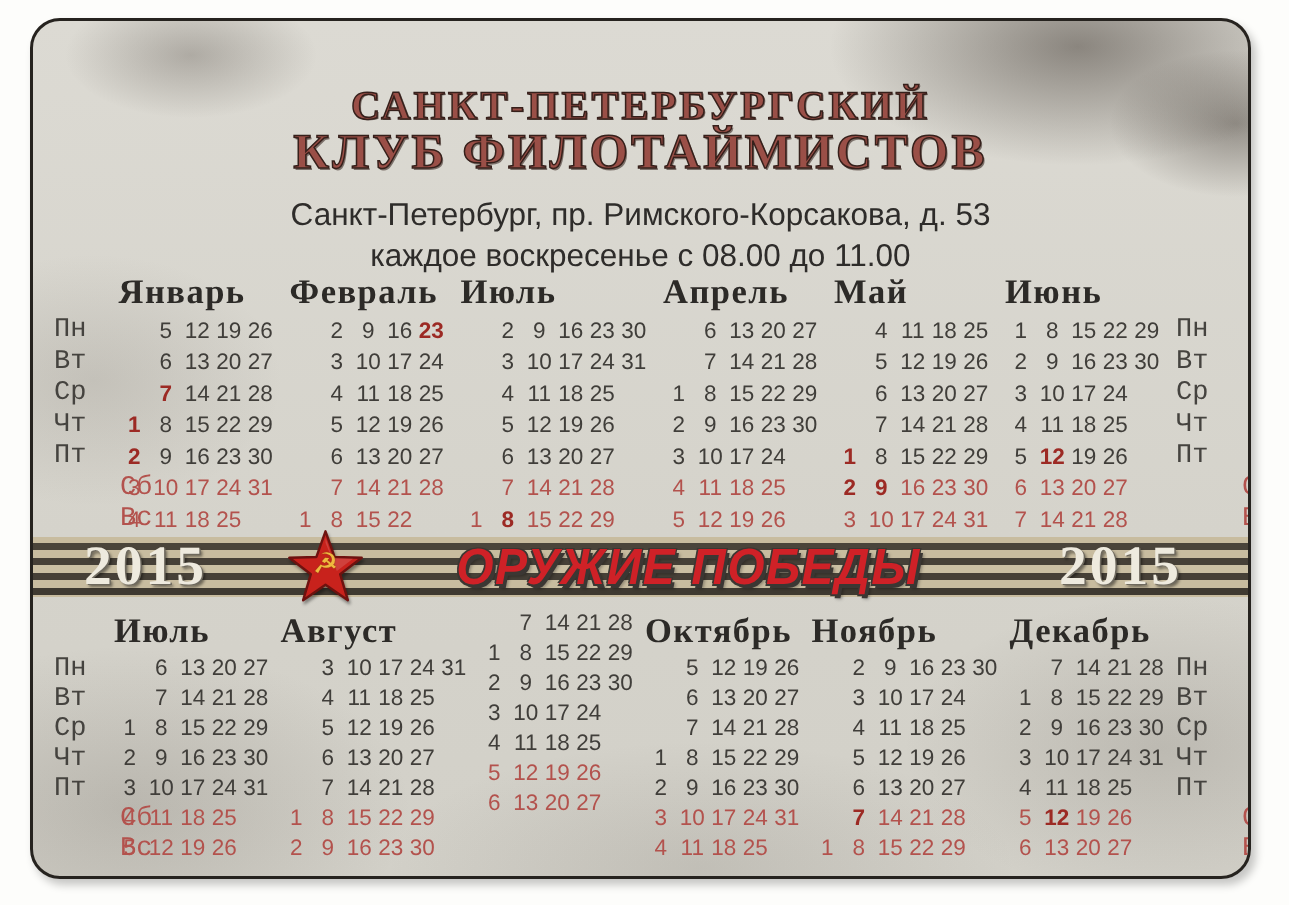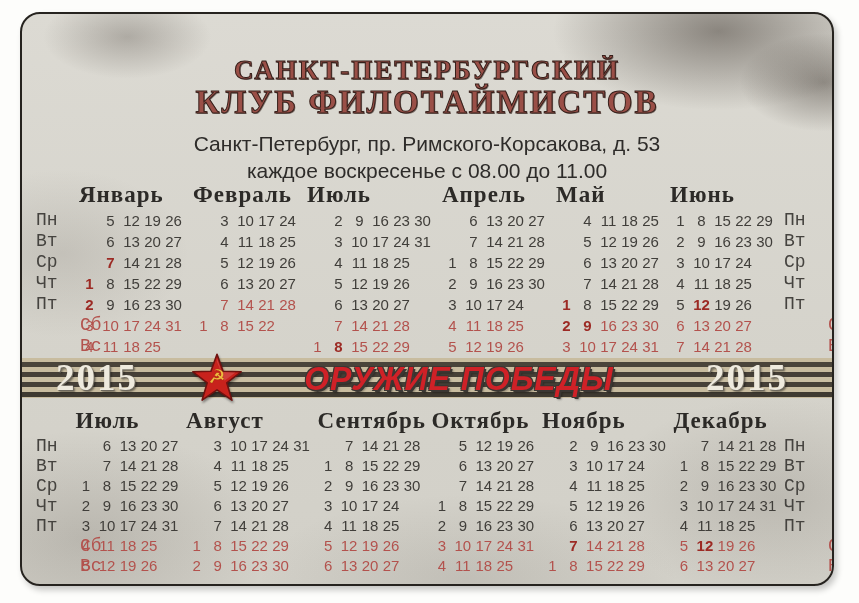--- a/index.html
+++ b/index.html
@@ -105,20 +105,21 @@
         <div class="m-row"><span class="day"></span><span class="day">5</span><span class="day">12</span><span class="day">19</span><span class="day">26</span></div>
         <div class="m-row"><span class="day"></span><span class="day">6</span><span class="day">13</span><span class="day">20</span><span class="day">27</span></div>
         <div class="m-row"><span class="day"></span><span class="day holiday">7</span><span class="day">14</span><span class="day">21</span><span class="day">28</span></div>
         <div class="m-row"><span class="day holiday">1</span><span class="day">8</span><span class="day">15</span><span class="day">22</span><span class="day">29</span></div>
         <div class="m-row"><span class="day holiday">2</span><span class="day">9</span><span class="day">16</span><span class="day">23</span><span class="day">30</span></div>
         <div class="m-row"><span class="day red">3</span><span class="day red">10</span><span class="day red">17</span><span class="day red">24</span><span class="day red">31</span></div>
         <div class="m-row"><span class="day red">4</span><span class="day red">11</span><span class="day red">18</span><span class="day red">25</span><span class="day"></span></div>
       </div>
       <div class="month">
         <div class="m-name">Февраль</div>
+        <div class="m-row"><span class="day"></span><span class="day">2</span><span class="day">9</span><span class="day">16</span><span class="day holiday">23</span></div>
         <div class="m-row"><span class="day"></span><span class="day">3</span><span class="day">10</span><span class="day">17</span><span class="day">24</span></div>
         <div class="m-row"><span class="day"></span><span class="day">4</span><span class="day">11</span><span class="day">18</span><span class="day">25</span></div>
         <div class="m-row"><span class="day"></span><span class="day">5</span><span class="day">12</span><span class="day">19</span><span class="day">26</span></div>
         <div class="m-row"><span class="day"></span><span class="day">6</span><span class="day">13</span><span class="day">20</span><span class="day">27</span></div>
         <div class="m-row"><span class="day"></span><span class="day red">7</span><span class="day red">14</span><span class="day red">21</span><span class="day red">28</span></div>
         <div class="m-row"><span class="day red">1</span><span class="day red">8</span><span class="day red">15</span><span class="day red">22</span><span class="day"></span></div>
       </div>
       <div class="month">
         <div class="m-name">Июль</div>
         <div class="m-row"><span class="day"></span><span class="day">2</span><span class="day">9</span><span class="day">16</span><span class="day">23</span><span class="day">30</span></div>
@@ -209,21 +210,20 @@
         <div class="m-name">Август</div>
         <div class="m-row"><span class="day"></span><span class="day">3</span><span class="day">10</span><span class="day">17</span><span class="day">24</span><span class="day">31</span></div>
         <div class="m-row"><span class="day"></span><span class="day">4</span><span class="day">11</span><span class="day">18</span><span class="day">25</span><span class="day"></span></div>
         <div class="m-row"><span class="day"></span><span class="day">5</span><span class="day">12</span><span class="day">19</span><span class="day">26</span><span class="day"></span></div>
         <div class="m-row"><span class="day"></span><span class="day">6</span><span class="day">13</span><span class="day">20</span><span class="day">27</span><span class="day"></span></div>
         <div class="m-row"><span class="day"></span><span class="day">7</span><span class="day">14</span><span class="day">21</span><span class="day">28</span><span class="day"></span></div>
         <div class="m-row"><span class="day red">1</span><span class="day red">8</span><span class="day red">15</span><span class="day red">22</span><span class="day red">29</span><span class="day"></span></div>
         <div class="m-row"><span class="day red">2</span><span class="day red">9</span><span class="day red">16</span><span class="day red">23</span><span class="day red">30</span><span class="day"></span></div>
       </div>
       <div class="month">
-        <div class="m-name">Сентябрь</div>
         <div class="m-row"><span class="day"></span><span class="day">7</span><span class="day">14</span><span class="day">21</span><span class="day">28</span></div>
         <div class="m-row"><span class="day">1</span><span class="day">8</span><span class="day">15</span><span class="day">22</span><span class="day">29</span></div>
         <div class="m-row"><span class="day">2</span><span class="day">9</span><span class="day">16</span><span class="day">23</span><span class="day">30</span></div>
         <div class="m-row"><span class="day">3</span><span class="day">10</span><span class="day">17</span><span class="day">24</span><span class="day"></span></div>
         <div class="m-row"><span class="day">4</span><span class="day">11</span><span class="day">18</span><span class="day">25</span><span class="day"></span></div>
         <div class="m-row"><span class="day red">5</span><span class="day red">12</span><span class="day red">19</span><span class="day red">26</span><span class="day"></span></div>
         <div class="m-row"><span class="day red">6</span><span class="day red">13</span><span class="day red">20</span><span class="day red">27</span><span class="day"></span></div>
       </div>
       <div class="month">
         <div class="m-name">Октябрь</div>

